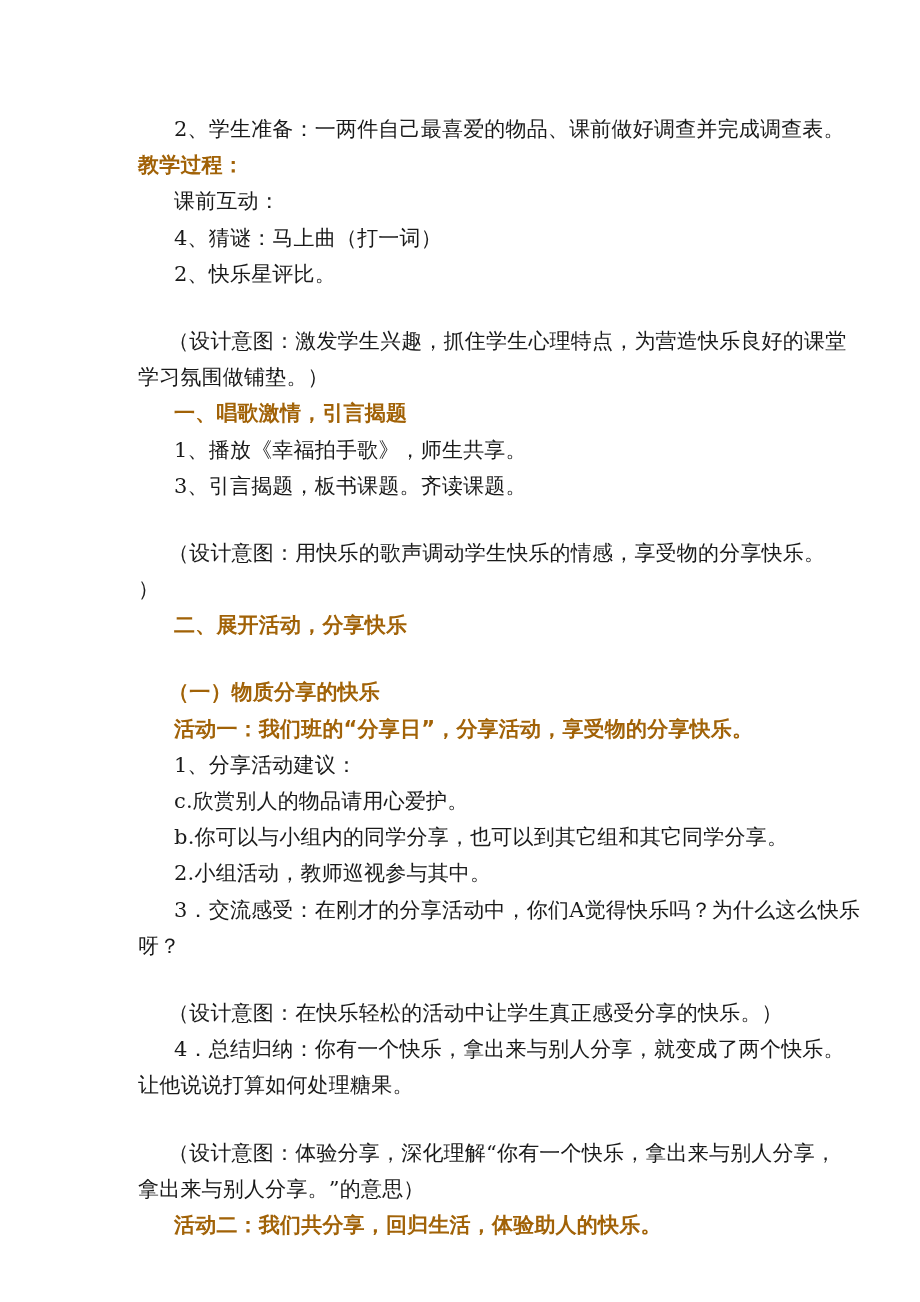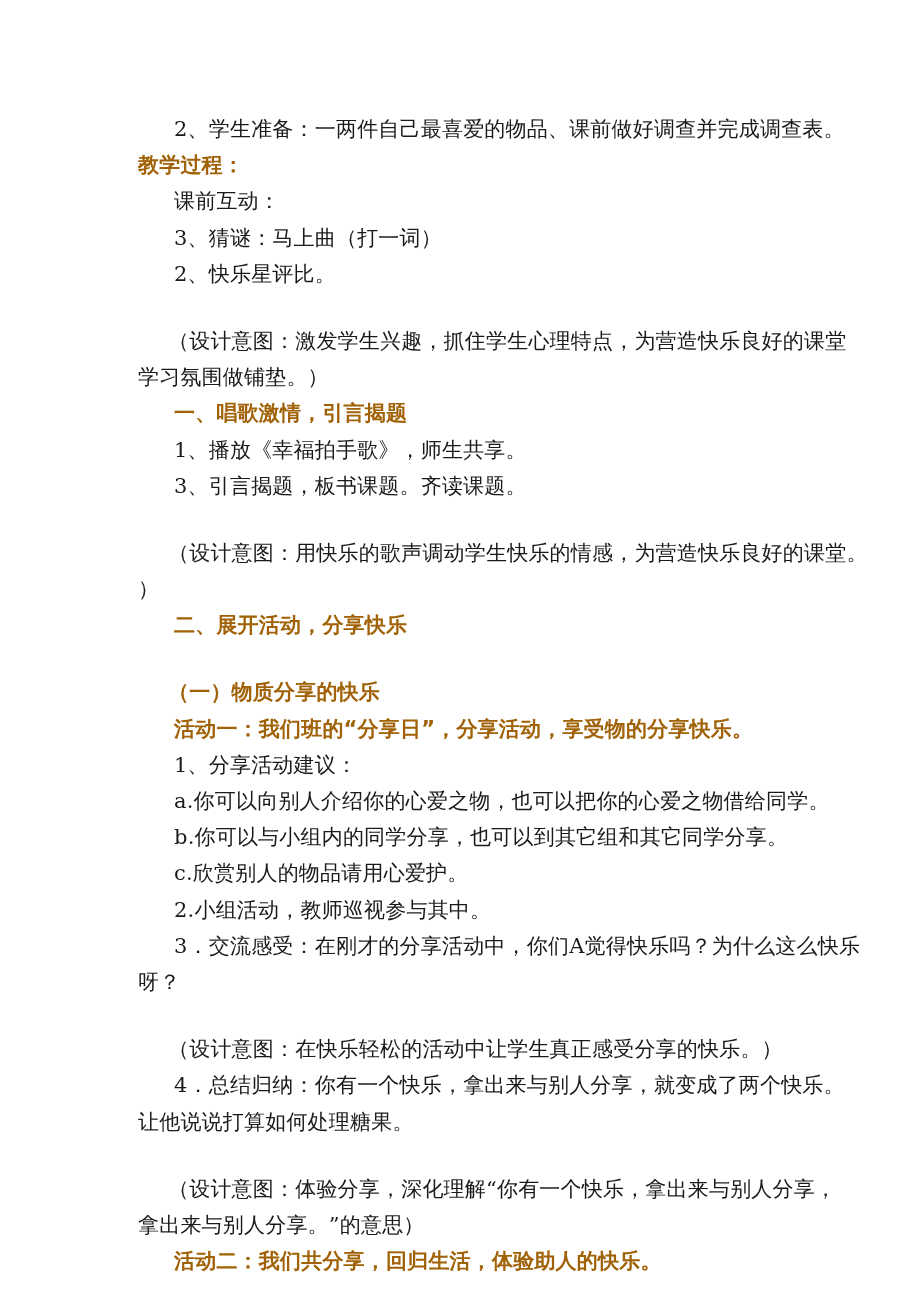--- a/index.html
+++ b/index.html
@@ -36,36 +36,35 @@
       color: #a16207;
     }
   </style>
 </head>
 <body>
 
 <div class="page">
   <div class="line indent">2、学生准备：一两件自己最喜爱的物品、课前做好调查并完成调查表。</div>
   <div class="line bold">教学过程：</div>
   <div class="line indent">课前互动：</div>
-  <div class="line indent">3、猜谜：马上曲（打一词）</div>
+  <div class="line indent">4、猜谜：马上曲（打一词）</div>
   <div class="line indent">2、快乐星评比。</div>
   <div class="line indent-paren">（设计意图：激发学生兴趣，抓住学生心理特点，为营造快乐良好的课堂</div>
   <div class="line">学习氛围做铺垫。）</div>
   <div class="line indent bold">一、唱歌激情，引言揭题</div>
   <div class="line indent">1、播放《幸福拍手歌》，师生共享。</div>
   <div class="line indent">3、引言揭题，板书课题。齐读课题。</div>
-  <div class="line indent-paren">（设计意图：用快乐的歌声调动学生快乐的情感，为营造快乐良好的课堂。</div>
+  <div class="line indent-paren">（设计意图：用快乐的歌声调动学生快乐的情感，享受物的分享快乐。</div>
   <div class="line">）</div>
   <div class="line indent bold">二、展开活动，分享快乐</div>
   <div class="line indent-paren bold">（一）物质分享的快乐</div>
   <div class="line indent bold">活动一：我们班的“分享日”，分享活动，享受物的分享快乐。</div>
   <div class="line indent">1、分享活动建议：</div>
-  <div class="line indent">a.你可以向别人介绍你的心爱之物，也可以把你的心爱之物借给同学。</div>
+  <div class="line indent">c.欣赏别人的物品请用心爱护。</div>
   <div class="line indent">b.你可以与小组内的同学分享，也可以到其它组和其它同学分享。</div>
-  <div class="line indent">c.欣赏别人的物品请用心爱护。</div>
   <div class="line indent">2.小组活动，教师巡视参与其中。</div>
   <div class="line indent">3．交流感受：在刚才的分享活动中，你们A觉得快乐吗？为什么这么快乐</div>
   <div class="line">呀？</div>
   <div class="line indent-paren">（设计意图：在快乐轻松的活动中让学生真正感受分享的快乐。）</div>
   <div class="line indent">4．总结归纳：你有一个快乐，拿出来与别人分享，就变成了两个快乐。</div>
   <div class="line">让他说说打算如何处理糖果。</div>
   <div class="line indent-paren">（设计意图：体验分享，深化理解“你有一个快乐，拿出来与别人分享，</div>
   <div class="line">拿出来与别人分享。”的意思）</div>
   <div class="line indent bold">活动二：我们共分享，回归生活，体验助人的快乐。</div>
 </div>

